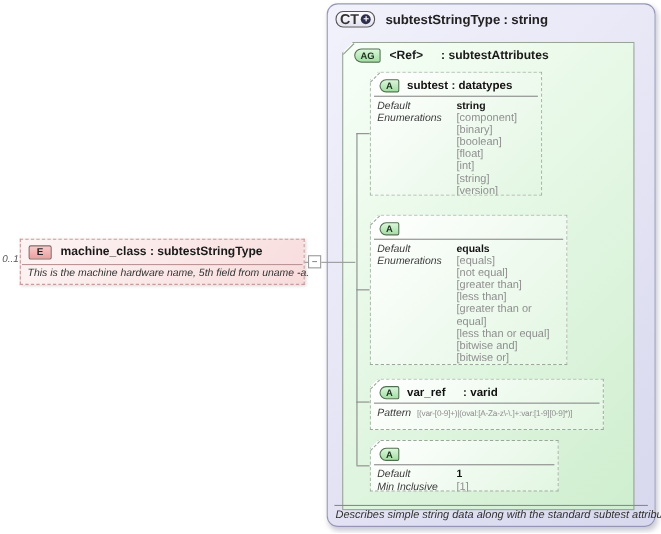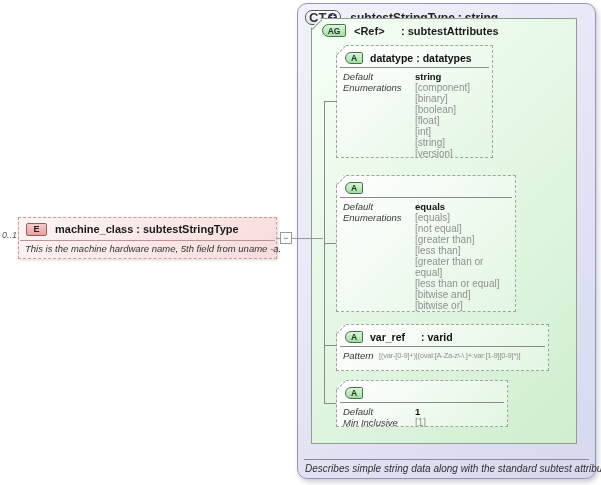--- a/index.html
+++ b/index.html
@@ -31,21 +31,21 @@
     box-shadow:2px 3px 5px rgba(110,110,140,.35); }
   .ct-header { display:flex; align-items:center; gap:9px; padding:6px 0 0 7px; }
   .icon-ct { display:flex; align-items:center; gap:2px; border:1px solid #555; border-radius:7px;
     background:linear-gradient(#fdfdff,#e3e3ee); padding:1px 3px; height:15px; }
   .icon-ct .ct-letters { font-size:13px; font-weight:bold; color:#333; }
   .plus-circle { width:9px; height:9px; border-radius:50%; background:#2e2e4e; color:#fff;
     font-size:9px; line-height:8px; text-align:center; font-weight:bold; }
   .ct-title { font-size:12px; font-weight:bold; color:#222;text-align:right; }
 
   
-  .ag-box { position:absolute; left:13px; top:14px; width:266px; height:426px;
+  .ag-box { position:absolute; left:13px; top:34px; width:266px; height:426px;
     border:1px solid #8f9f8f; background:linear-gradient(135deg,#f7fff7 0%,#cfeecf 100%);
     clip-path:polygon(10px 0, 100% 0, 100% 100%, 0 100%, 0 10px);
     filter:drop-shadow(2px 2px 2px rgba(90,110,90,.45)); }
   .ag-bevel { position:absolute; top:5px; left:-2px; width:14px; border-top:1px solid #8f9f8f; transform:rotate(-45deg); }
   .ag-header { display:flex; align-items:center; gap:8px; padding:5px 0 0 10px; }
   .icon-ag { width:24px; height:13px; border:1px solid #4e6e4e; border-radius:7px 2px 2px 7px;
     background:linear-gradient(#daf6da,#a3dfa3); color:#1f2f1f; font-size:8.5px; font-weight:bold;
     display:flex; align-items:center; justify-content:center; }
   .ag-name { min-width:44px; }
   .colon { margin:0 3px; font-weight:bold; font-size:11px; color:#1a1a1a; }
@@ -119,21 +119,21 @@
       <div class="trunk" style="left:12px; top:82px; height:302px;"></div>
       <div class="stub" style="left:12px; top:82px; width:12px;"></div>
       <div class="stub" style="left:12px; top:224px; width:12px;"></div>
       <div class="stub" style="left:12px; top:326px; width:12px;"></div>
       <div class="stub" style="left:12px; top:384px; width:12px;"></div>
 
       <div class="attr-box" style="top:26px; width:157px; height:113px;">
         <div class="attr-bevel"></div>
         <div class="attr-header">
           <span class="icon-a">A</span>
-          <span class="attr-title"><span>datatype</span><span class="colon">:</span><span>datatypes</span></span>
+          <span class="attr-title"><span>subtest</span><span class="colon">:</span><span>datatypes</span></span>
         </div>
         <div class="attr-divider"></div>
         <div class="facets">
           <span class="facet-label">Default</span>
           <span class="facet-value-bold">string</span>
           <span class="facet-label">Enumerations</span>
           <span class="facet-value-muted">[component]
 [binary]
 [boolean]
 [float]

